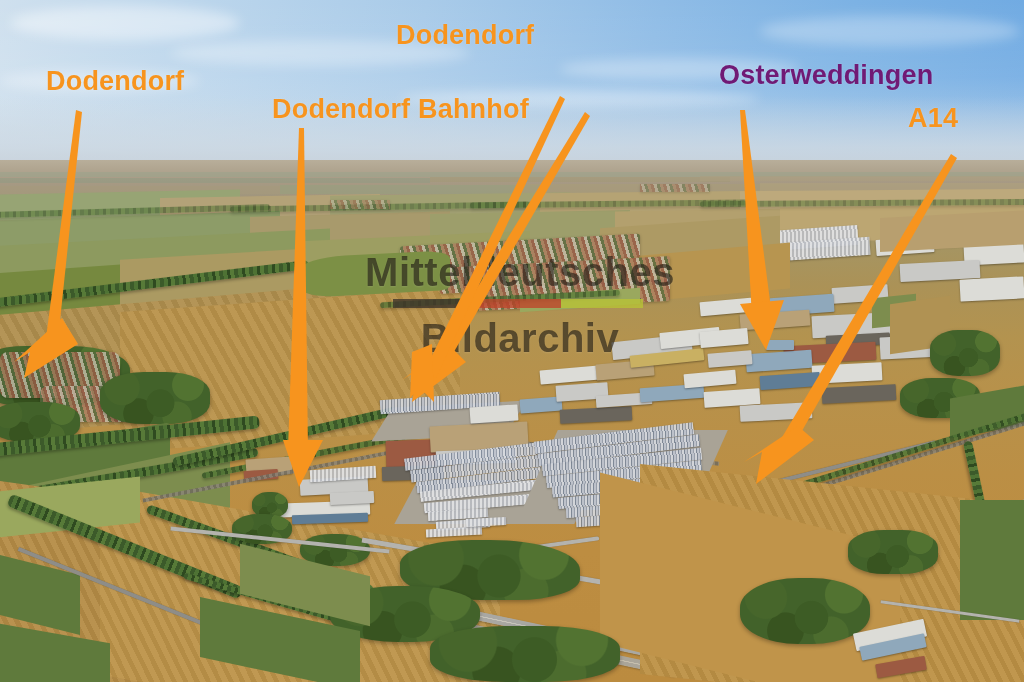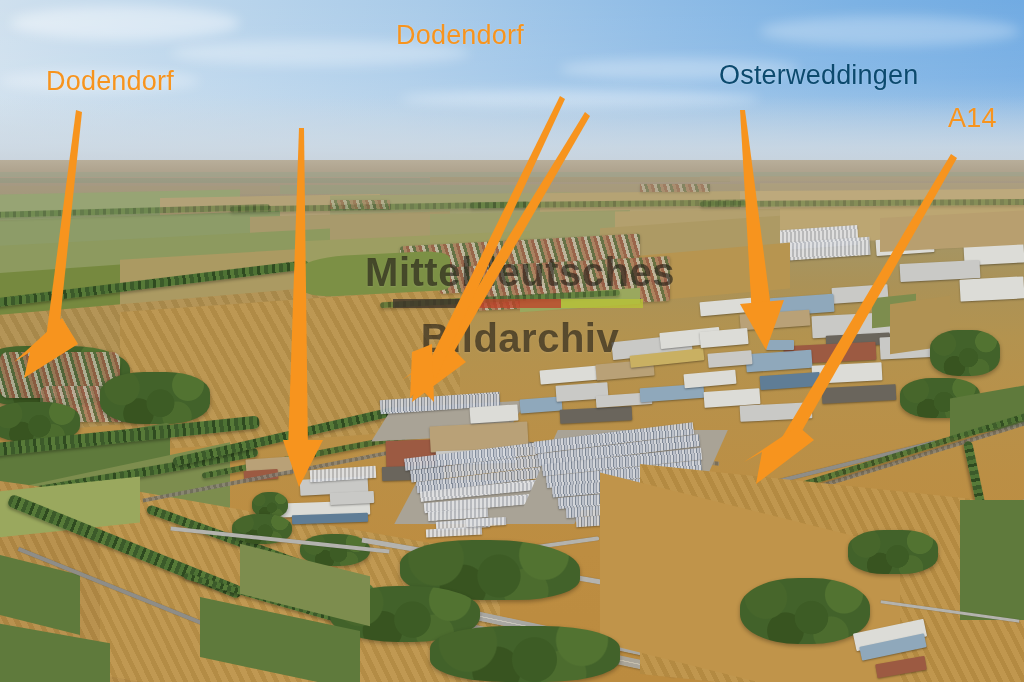--- a/index.html
+++ b/index.html
@@ -146,21 +146,21 @@
   .ftex{
     position:absolute;
     background:repeating-linear-gradient(62deg,
       rgba(0,0,0,.05) 0 5px, rgba(255,255,255,.05) 5px 11px);
   }
 
   
   .anno{position:absolute;left:0;top:0;width:1024px;height:682px;pointer-events:none;}
   .label{
     position:absolute;white-space:nowrap;
-    font-weight:400;
+    font-weight:700;
     letter-spacing:.2px;
     text-shadow:0 0 2px rgba(255,255,255,.25);
   }
   
   .wm{
     position:absolute;
     text-align:center;
     font-weight:bold;
     color:rgba(28,22,14,.62);
     letter-spacing:.5px;
@@ -423,21 +423,22 @@
     </g>
 
     <g>
       <polygon class="ar" points="951,154 957,158 790,452 778,444"></polygon>
       <polygon class="ar" points="798,426 814,440 756,484 762,452 744,462"></polygon>
     </g>
   </svg>
 
   <div class="label" style="left:46px;top:66px;font-size:27px;color:#F7941E;">Dodendorf</div>
 
+  <div class="label" style="left:272px;top:94px;font-size:27px;color:#F7941E;">Dodendorf Bahnhof</div>
 
   <div class="label" style="left:396px;top:20px;font-size:27px;color:#F7941E;">Dodendorf</div>
 
 
-  <div class="label" style="left:719px;top:60px;font-size:27px;color:#0c4a6e;">Osterweddingen</div>
-
-  <div class="label" style="left:948px;top:103px;font-size:27px;color:#F7941E;">A14</div>
+  <div class="label" style="left:719px;top:60px;font-size:27px;color:#701a75;">Osterweddingen</div>
+
+  <div class="label" style="left:908px;top:103px;font-size:27px;color:#F7941E;">A14</div>
 
 </div>
 
 </body></html>

